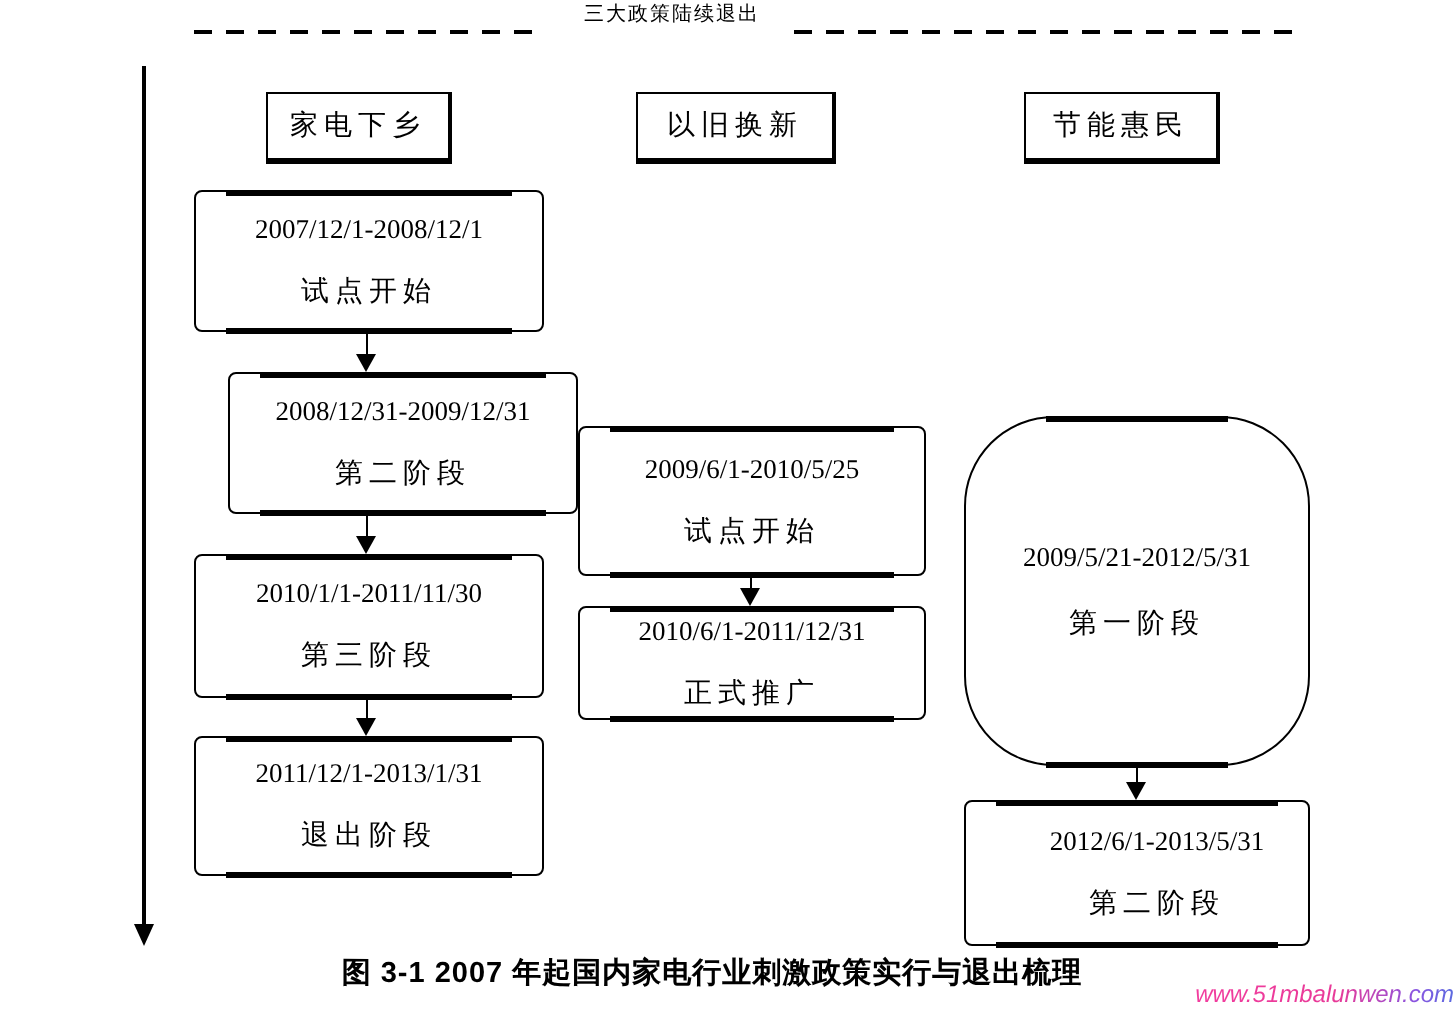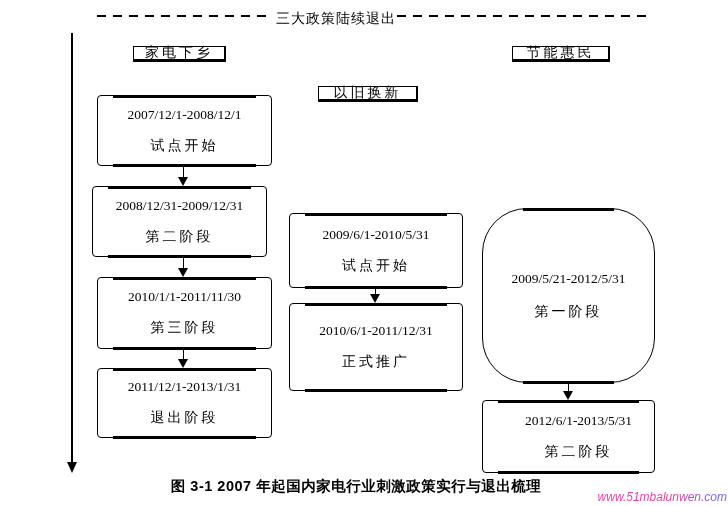--- a/index.html
+++ b/index.html
@@ -10,33 +10,33 @@
     overflow:hidden;
   }
   
   .dash{
     position:absolute;top:15px;height:2px;
     background:repeating-linear-gradient(90deg,#000 0 9px,transparent 9px 16px);
   }
   .dash-left{left:97px;width:175px;}
   .dash-right{left:397px;width:254px;}
   .title-text{
-    position:absolute;left:271px;top:10px;width:130px;text-align:center;
-    font-size:14px;letter-spacing:1px;white-space:nowrap;
+    position:absolute;left:271px;top:0;width:130px;text-align:center;
+    font-size:10px;letter-spacing:1px;white-space:nowrap;
   }
   
   .timeline-line{position:absolute;left:71px;top:33px;width:1.5px;height:430px;background:#000;}
   .timeline-head{
     position:absolute;left:66.5px;top:462px;width:0;height:0;
     border-left:5.5px solid transparent;border-right:5.5px solid transparent;
     border-top:11px solid #000;
   }
   
   .hdr{
-    position:absolute;top:46px;height:16px;border:1px solid #000;
+    position:absolute;top:46px;height:36px;border:1px solid #000;
     border-right-width:2px;border-bottom-width:3px;
     display:flex;align-items:center;justify-content:center;
     font-size:14px;letter-spacing:3px;background:#fff;white-space:nowrap;
   }
   
   .rbox{
     position:absolute;border:1.5px solid #000;border-radius:4px;background:#fff;
     display:flex;flex-direction:column;align-items:center;justify-content:center;
     gap:14px;text-align:center;
   }
@@ -88,33 +88,33 @@
 <div class="canvas">
 
   <div class="dash dash-left"></div>
   <div class="title-text">三大政策陆续退出</div>
   <div class="dash dash-right"></div>
 
   <div class="timeline-line"></div>
   <div class="timeline-head"></div>
 
   <div class="hdr" style="left:133px;width:93px;">家电下乡</div>
-  <div class="hdr" style="left:318px;width:100px;margin-top:40px;">以旧换新</div>
+  <div class="hdr" style="left:318px;width:100px;">以旧换新</div>
   <div class="hdr" style="left:512px;width:98px;">节能惠民</div>
 
   <div class="rbox" style="left:97px;top:95px;width:175px;height:71px;">
     <div class="rb-date">2007/12/1-2008/12/1</div>
     <div class="rb-label">试点开始</div>
   </div>
   <div class="arrow" style="left:178px;top:166px;height:20px;">
       <i class="al"></i>
       <i class="ah"></i>
     </div>
 
-  <div class="rbox" style="left:92px;top:186px;width:175px;height:71px;">
+  <div class="rbox" style="left:114px;top:186px;width:175px;height:71px;">
     <div class="rb-date">2008/12/31-2009/12/31</div>
     <div class="rb-label">第二阶段</div>
   </div>
   <div class="arrow" style="left:178px;top:257px;height:20px;">
       <i class="al"></i>
       <i class="ah"></i>
     </div>
 
   <div class="rbox" style="left:97px;top:277px;width:175px;height:72px;justify-content:center;">
     <div class="rb-date">2010/1/1-2011/11/30</div>
@@ -124,29 +124,29 @@
       <i class="al"></i>
       <i class="ah"></i>
     </div>
 
   <div class="rbox" style="left:97px;top:368px;width:175px;height:70px;">
     <div class="rb-date">2011/12/1-2013/1/31</div>
     <div class="rb-label">退出阶段</div>
   </div>
 
   <div class="rbox" style="left:289px;top:213px;width:174px;height:75px;">
-    <div class="rb-date">2009/6/1-2010/5/31</div>
+    <div class="rb-date">2009/6/1-2010/5/25</div>
     <div class="rb-label">试点开始</div>
   </div>
   <div class="arrow" style="left:370px;top:288px;height:15px;">
       <i class="al"></i>
       <i class="ah"></i>
     </div>
 
-  <div class="rbox" style="left:289px;top:303px;width:174px;height:88px;">
+  <div class="rbox" style="left:289px;top:303px;width:174px;height:57px;">
     <div class="rb-date">2010/6/1-2011/12/31</div>
     <div class="rb-label">正式推广</div>
   </div>
 
   <div class="rbox tall" style="left:482px;top:208px;width:173px;height:175px;">
     <div class="rb-date">2009/5/21-2012/5/31</div>
     <div class="rb-label">第一阶段</div>
   </div>
   <div class="arrow" style="left:563px;top:383px;height:17px;">
       <i class="al"></i>

